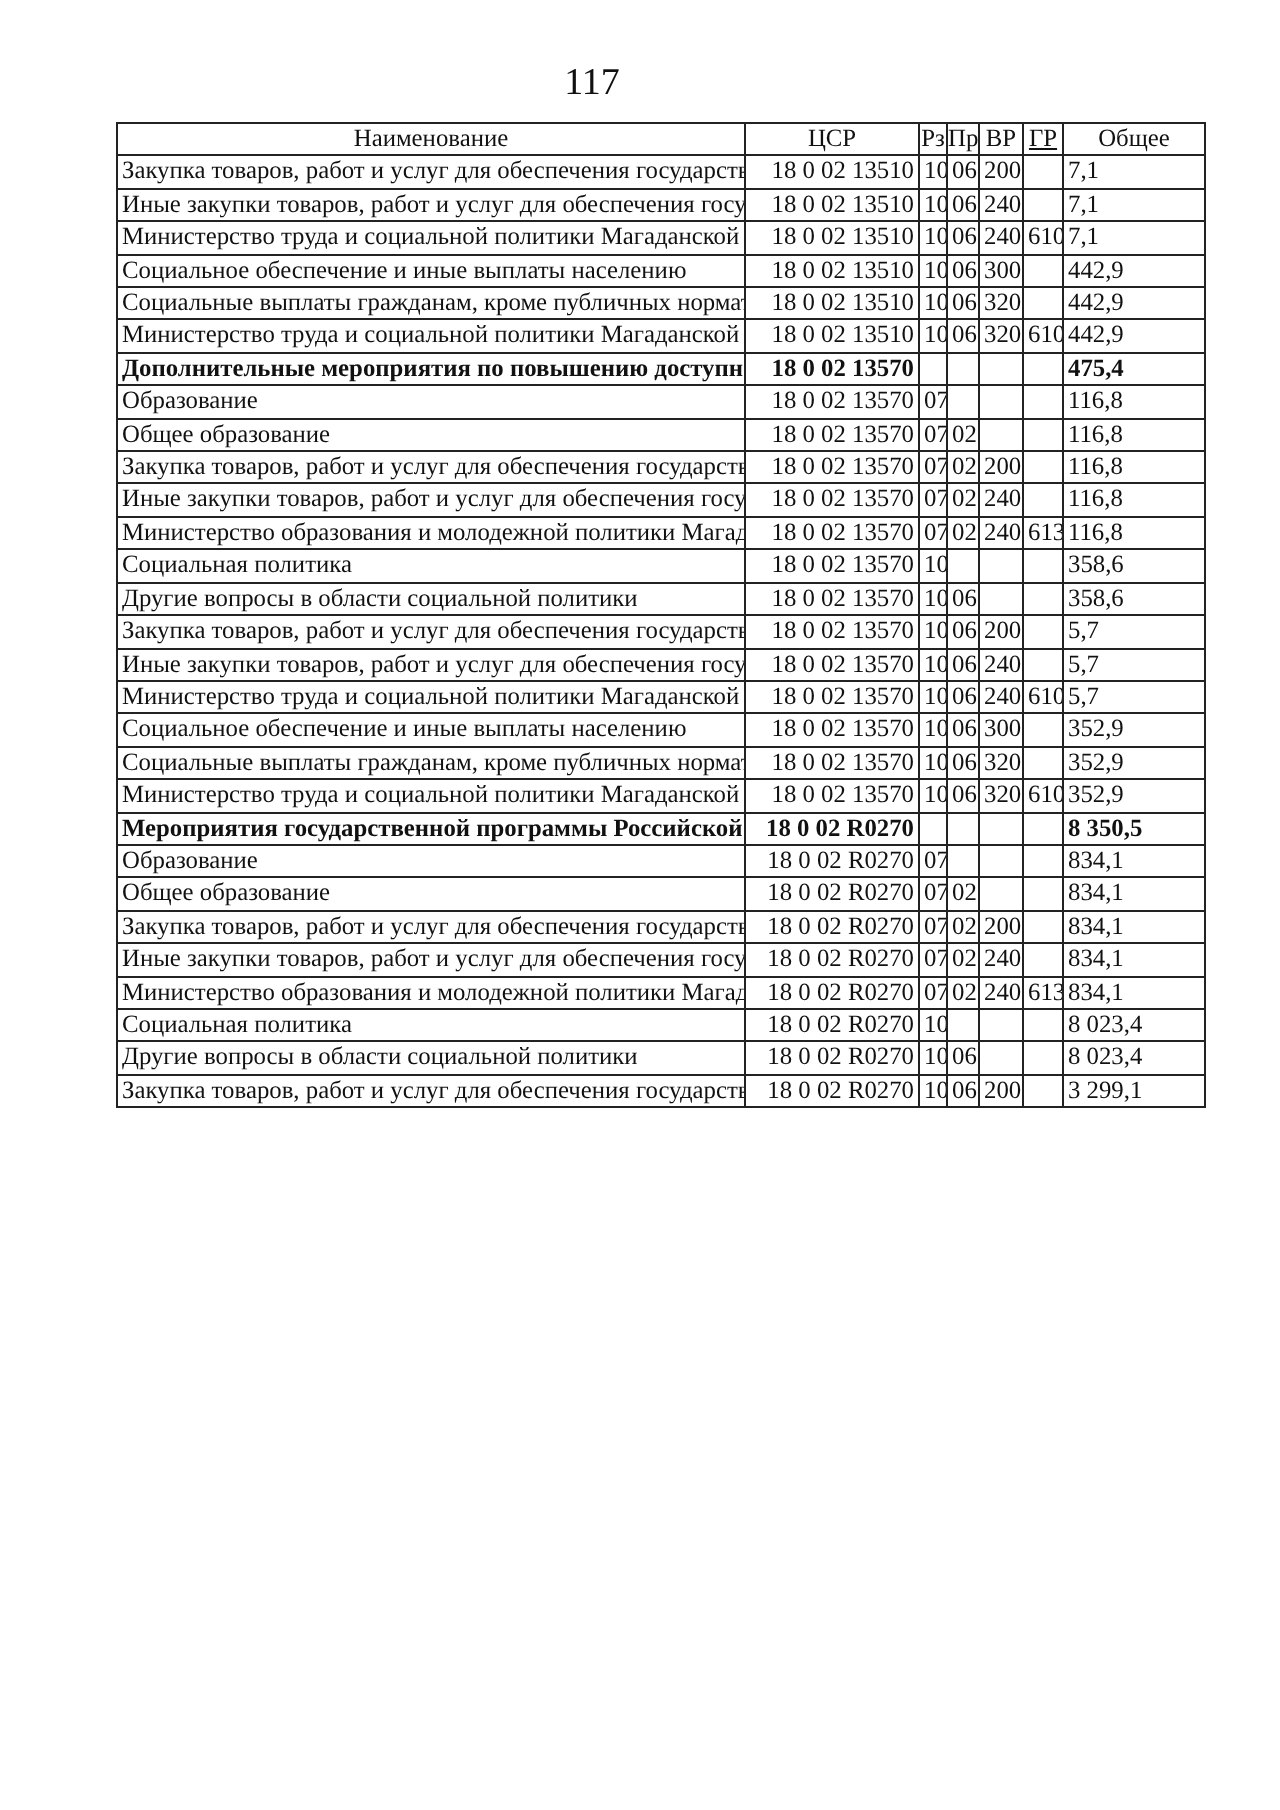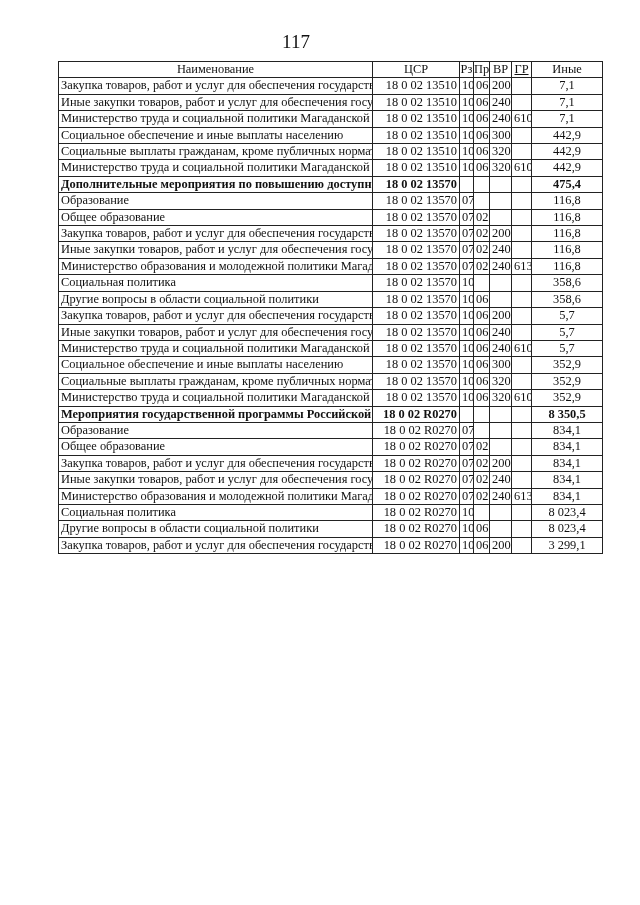--- a/index.html
+++ b/index.html
@@ -8,21 +8,21 @@
   .page-number { position: absolute; top: 31px; left: 0; width: 592px; text-align: center;
                  font-size: 19px; }
   table.budget { position: absolute; top: 61px; left: 58px; width: 544px;
                  border-collapse: collapse; table-layout: fixed; font-size: 12.4px; line-height: 15.4px; }
   table.budget td, table.budget th { border: 1px solid #222; padding: 0 2px; vertical-align: bottom;
                  overflow: hidden; white-space: nowrap; }
   table.budget th { font-weight: normal; text-align: center; height: 15px; vertical-align: middle; }
   td.name { white-space: normal; text-align: justify; text-align-last: left; padding: 0 3px 0 3px; }
   td.csr { text-align: right; padding-left: 4px; }
   td.code { padding: 0 0 0 1px; text-align: left; }
-  td.sum { text-align: center; padding-right: 2px; }
+  td.sum { text-align: left; padding-right: 2px; }
   tr.bold td { font-weight: bold; }
   col.c-name { width: 314px; } col.c-csr { width: 87px; } col.c-rz { width: 14px; }
   col.c-pr { width: 16px; } col.c-vr { width: 22px; } col.c-gr { width: 20px; } col.c-sum { width: 71px; }
 </style>
 </head>
 <body>
 
 <div class="page-number">117</div>
 
 <table class="budget">
@@ -36,21 +36,21 @@
       <col class="c-sum">
   </colgroup>
   <thead>
     <tr>
       <th>Наименование</th>
       <th>ЦСР</th>
       <th style="padding:0;font-family:Liberation Serif, serif;">Рз</th>
       <th style="padding:0;text-align:center;">Пр</th>
       <th style="padding:0;">ВР</th>
       <th style="padding:0;text-decoration:underline;">ГР</th>
-      <th>Иные</th>
+      <th>Общее</th>
     </tr>
   </thead>
   <tbody id="table-body">
       <tr>
         <td class="name">Закупка товаров, работ и услуг для обеспечения государственных (муниципальных) нужд</td>
         <td class="csr">18 0 02 13510</td>
         <td class="code">10</td>
         <td class="code">06</td>
         <td class="code">200</td>
         <td class="code"></td>

